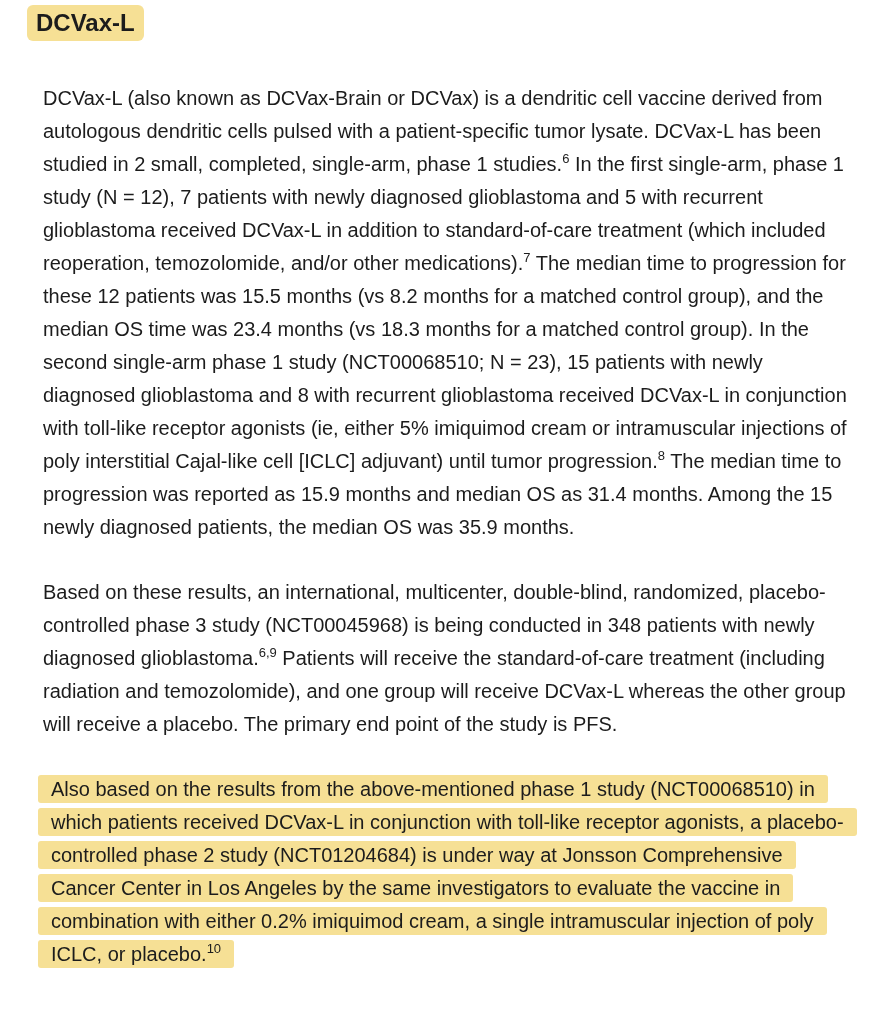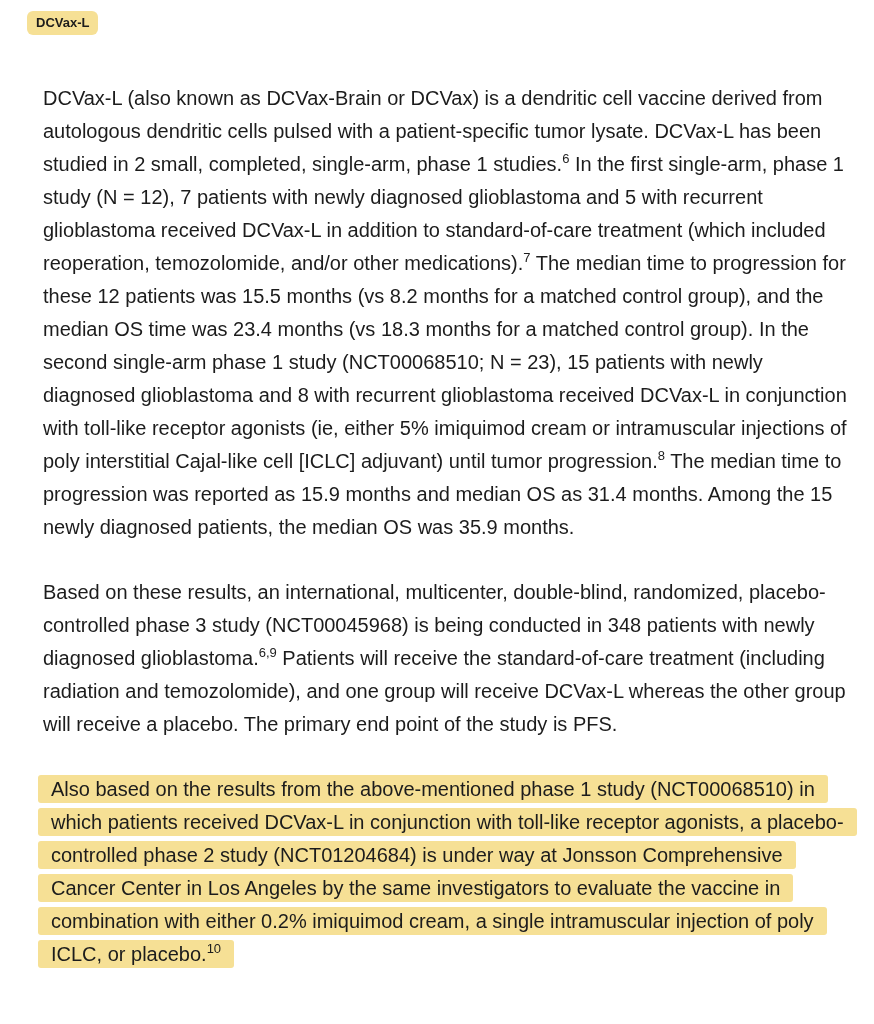--- a/index.html
+++ b/index.html
@@ -9,21 +9,21 @@
     min-height: 1024px;
     background: var(--bg, #ffffff);
     color: var(--text, #1c1c1c);
     font-family: "Liberation Sans", "DejaVu Sans", sans-serif;
   }
   .page {
     padding: 8px 27px 20px 27px;
   }
   .doc-title {
     margin: 0;
-    font-size: 13px;
+    font-size: 24px;
     font-weight: bold;
     line-height: 30px;
   }
   .doc-title .hl {
     padding: 4px 9px 5px 9px;
     border-radius: 6px;
   }
   .hl {
     background: var(--highlight, #f6e095);
     color: inherit;

